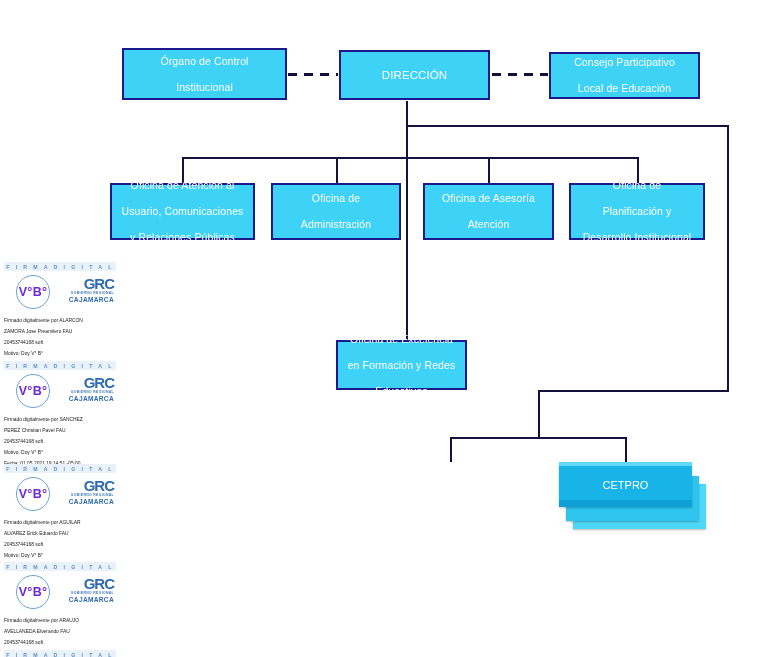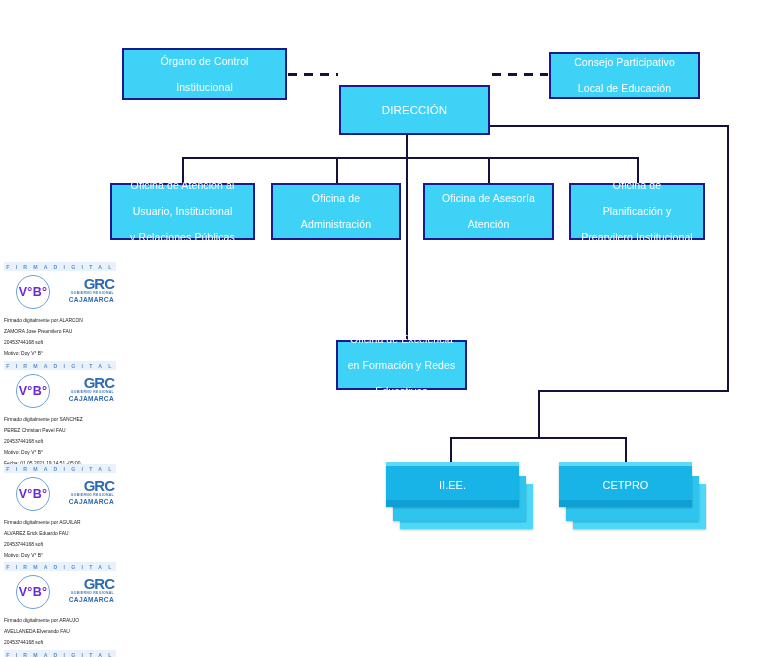--- a/index.html
+++ b/index.html
@@ -128,35 +128,35 @@
   <div class="ln vln" style="left:450px;top:437px;height:25px;"></div>
   <div class="ln vln" style="left:625px;top:437px;height:25px;"></div>
 
   <div class="node" style="left:122px;top:48px;width:165px;height:52px;">
     <span>
       <span>Órgano de Control</span><br>
       <span>Institucional</span>
     </span>
   </div>
 
-  <div class="node" style="left:339px;top:50px;width:151px;height:50px;font-size:11.5px;margin-top:35px;">
+  <div class="node" style="left:339px;top:50px;width:151px;height:50px;font-size:11.5px;">
     <span>DIRECCIÓN</span>
   </div>
 
   <div class="node" style="left:549px;top:52px;width:151px;height:47px;justify-content:center;">
     <span>
       <span>Consejo Participativo</span><br>
       <span>Local de Educación</span>
     </span>
   </div>
 
   <div class="node" style="left:110px;top:183px;width:145px;height:57px;">
     <span>
       <span>Oficina de Atención al</span><br>
-      <span>Usuario, Institucional</span><br>
+      <span>Usuario, Comunicaciones</span><br>
       <span>y Relaciones Públicas</span>
     </span>
   </div>
 
   <div class="node" style="left:271px;top:183px;width:130px;height:57px;">
     <span>
       <span>Oficina de</span><br>
       <span>Administración</span>
     </span>
   </div>
@@ -165,39 +165,32 @@
     <span>
       <span>Oficina de Asesoría</span><br>
       <span>Atención</span>
     </span>
   </div>
 
   <div class="node" style="left:569px;top:183px;width:136px;height:57px;">
     <span>
       <span>Oficina de</span><br>
       <span>Planificación y</span><br>
-      <span>Prearvilero Institucional</span>
+      <span>Desarrollo Institucional</span>
     </span>
   </div>
 
   <div class="node" style="left:336px;top:340px;width:131px;height:50px;">
     <span>
       <span>Oficina de Excelencia</span><br>
       <span>en Formación y Redes</span><br>
       <span>Educativas</span>
     </span>
   </div>
 
-  <div class="stack" style="left:386px;top:462px;width:150px;height:70px;">
-    <div class="layer l3"></div>
-    <div class="layer l2"></div>
-    <div class="layer l1">
-      <span>II.EE.</span>
-    </div>
-  </div>
 
   <div class="stack" style="left:559px;top:462px;width:150px;height:70px;">
     <div class="layer l3"></div>
     <div class="layer l2"></div>
     <div class="layer l1">
       <span>CETPRO</span>
     </div>
   </div>
 
   <div class="stamp" style="top:262px;">

